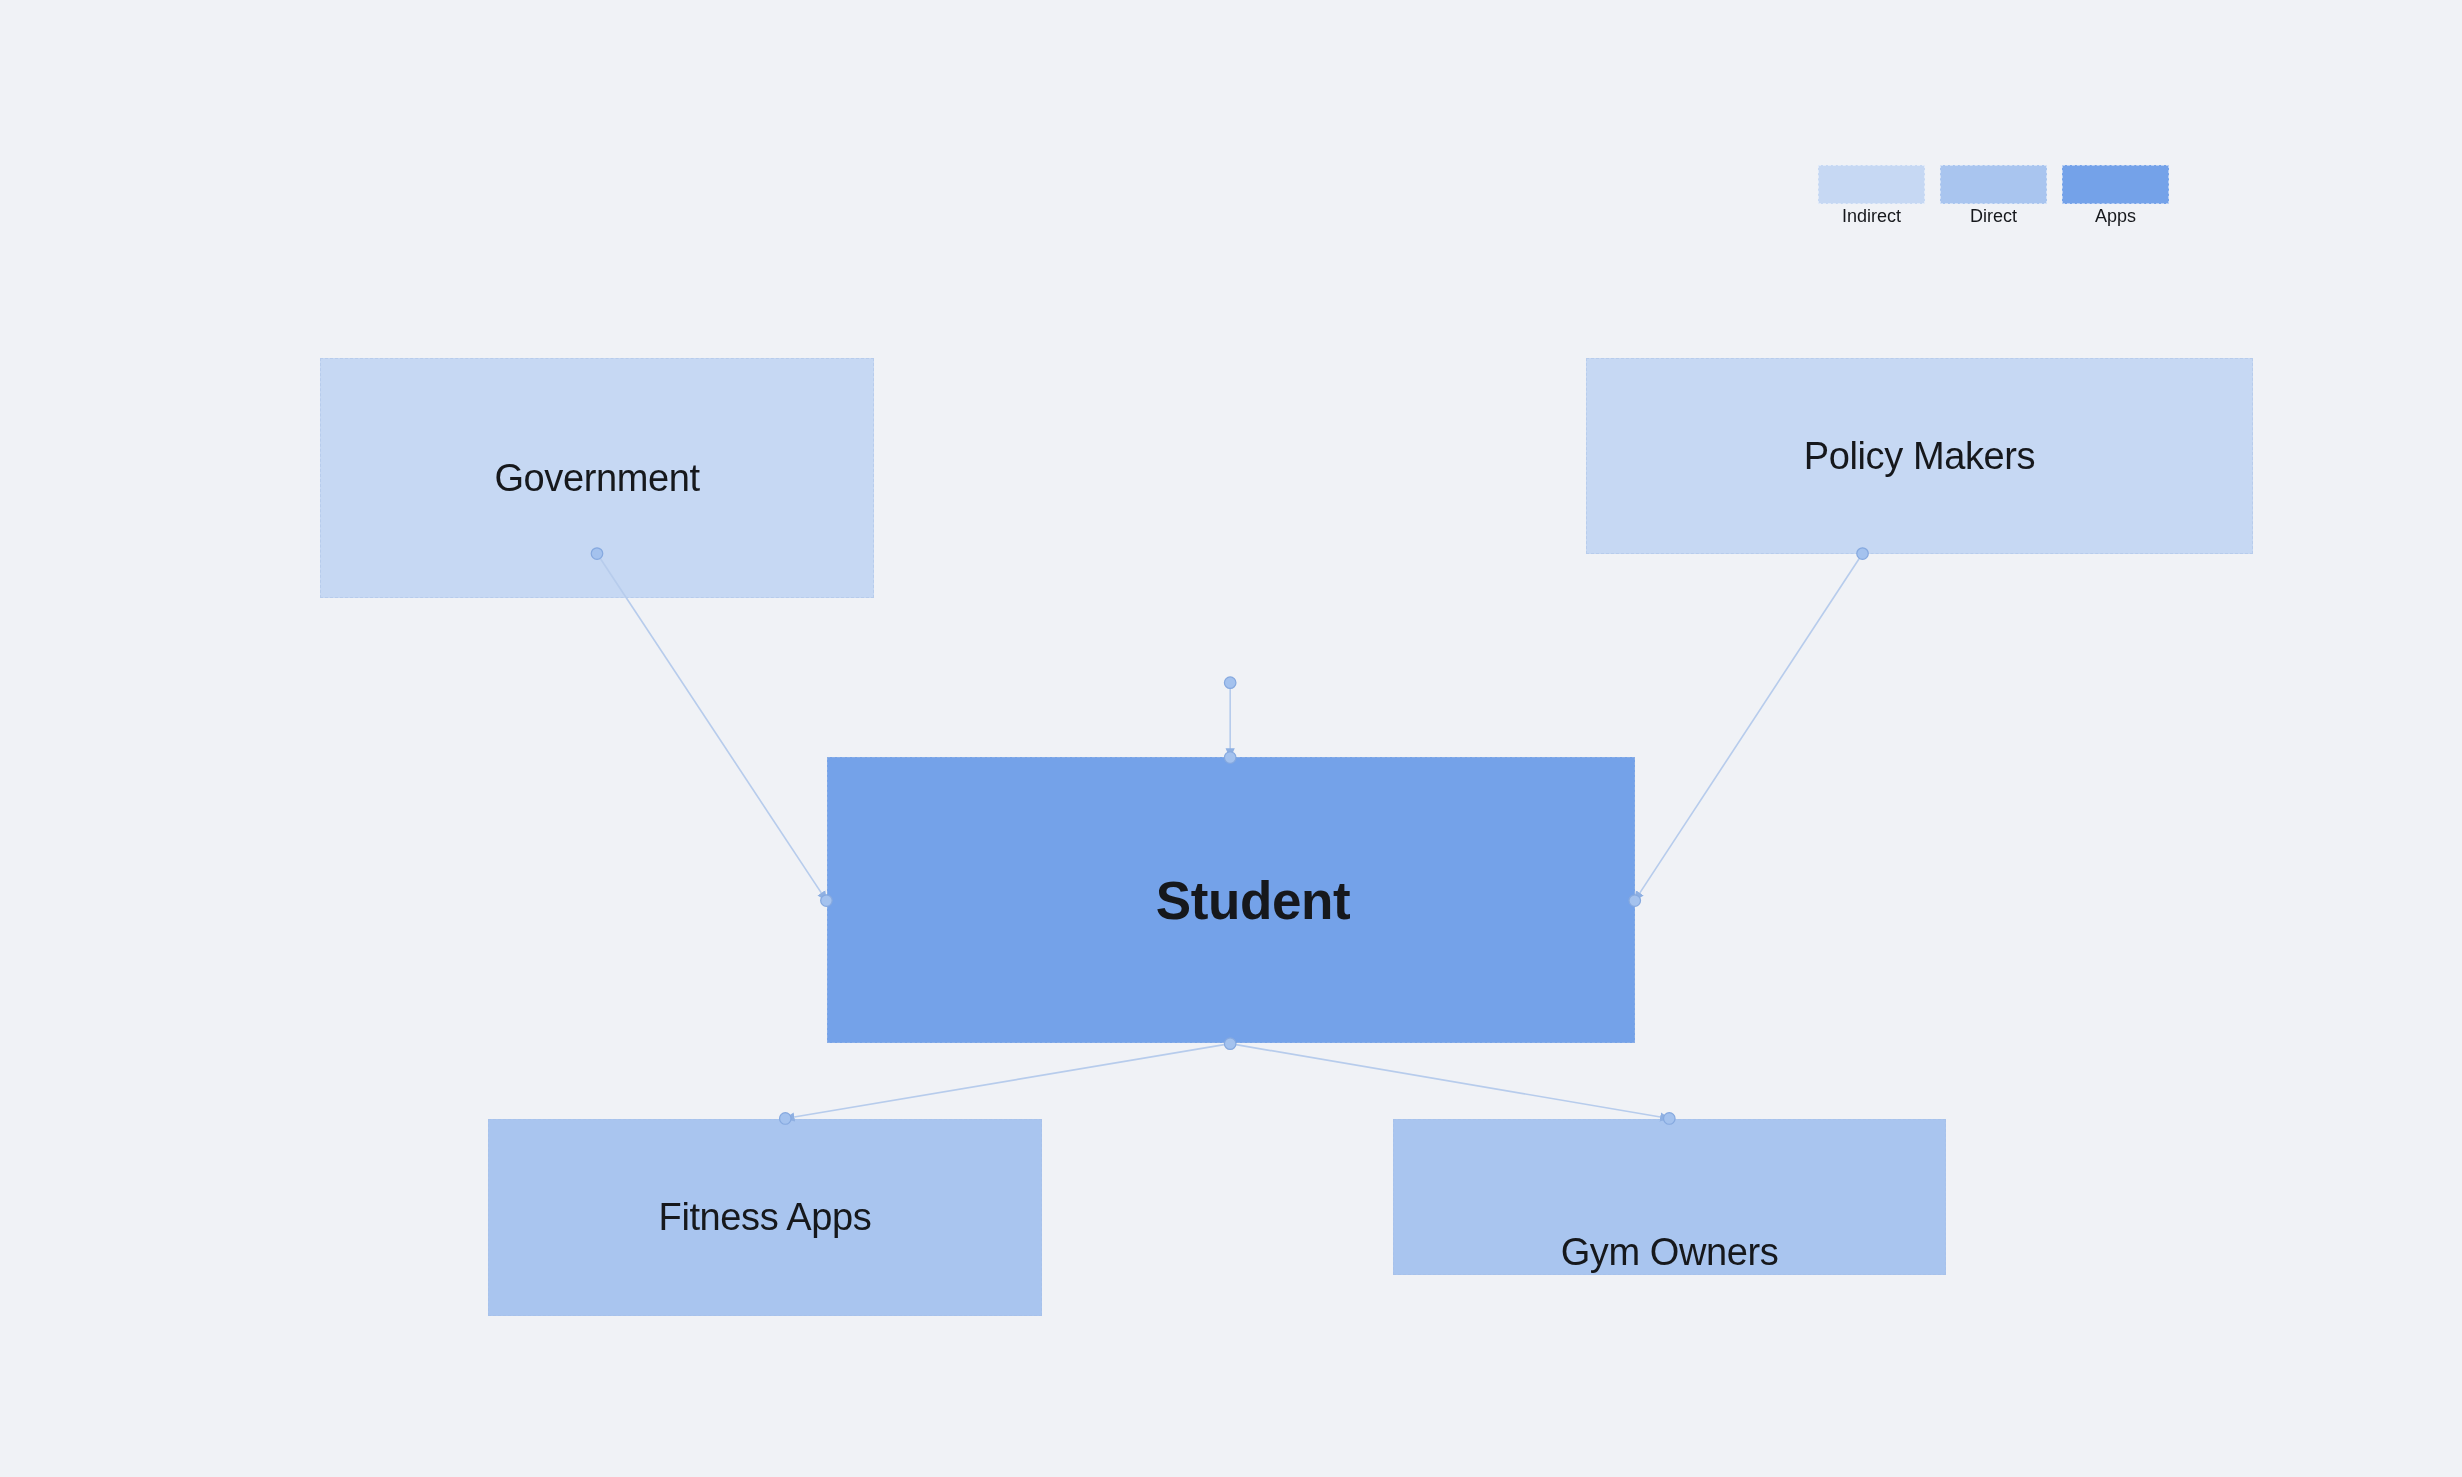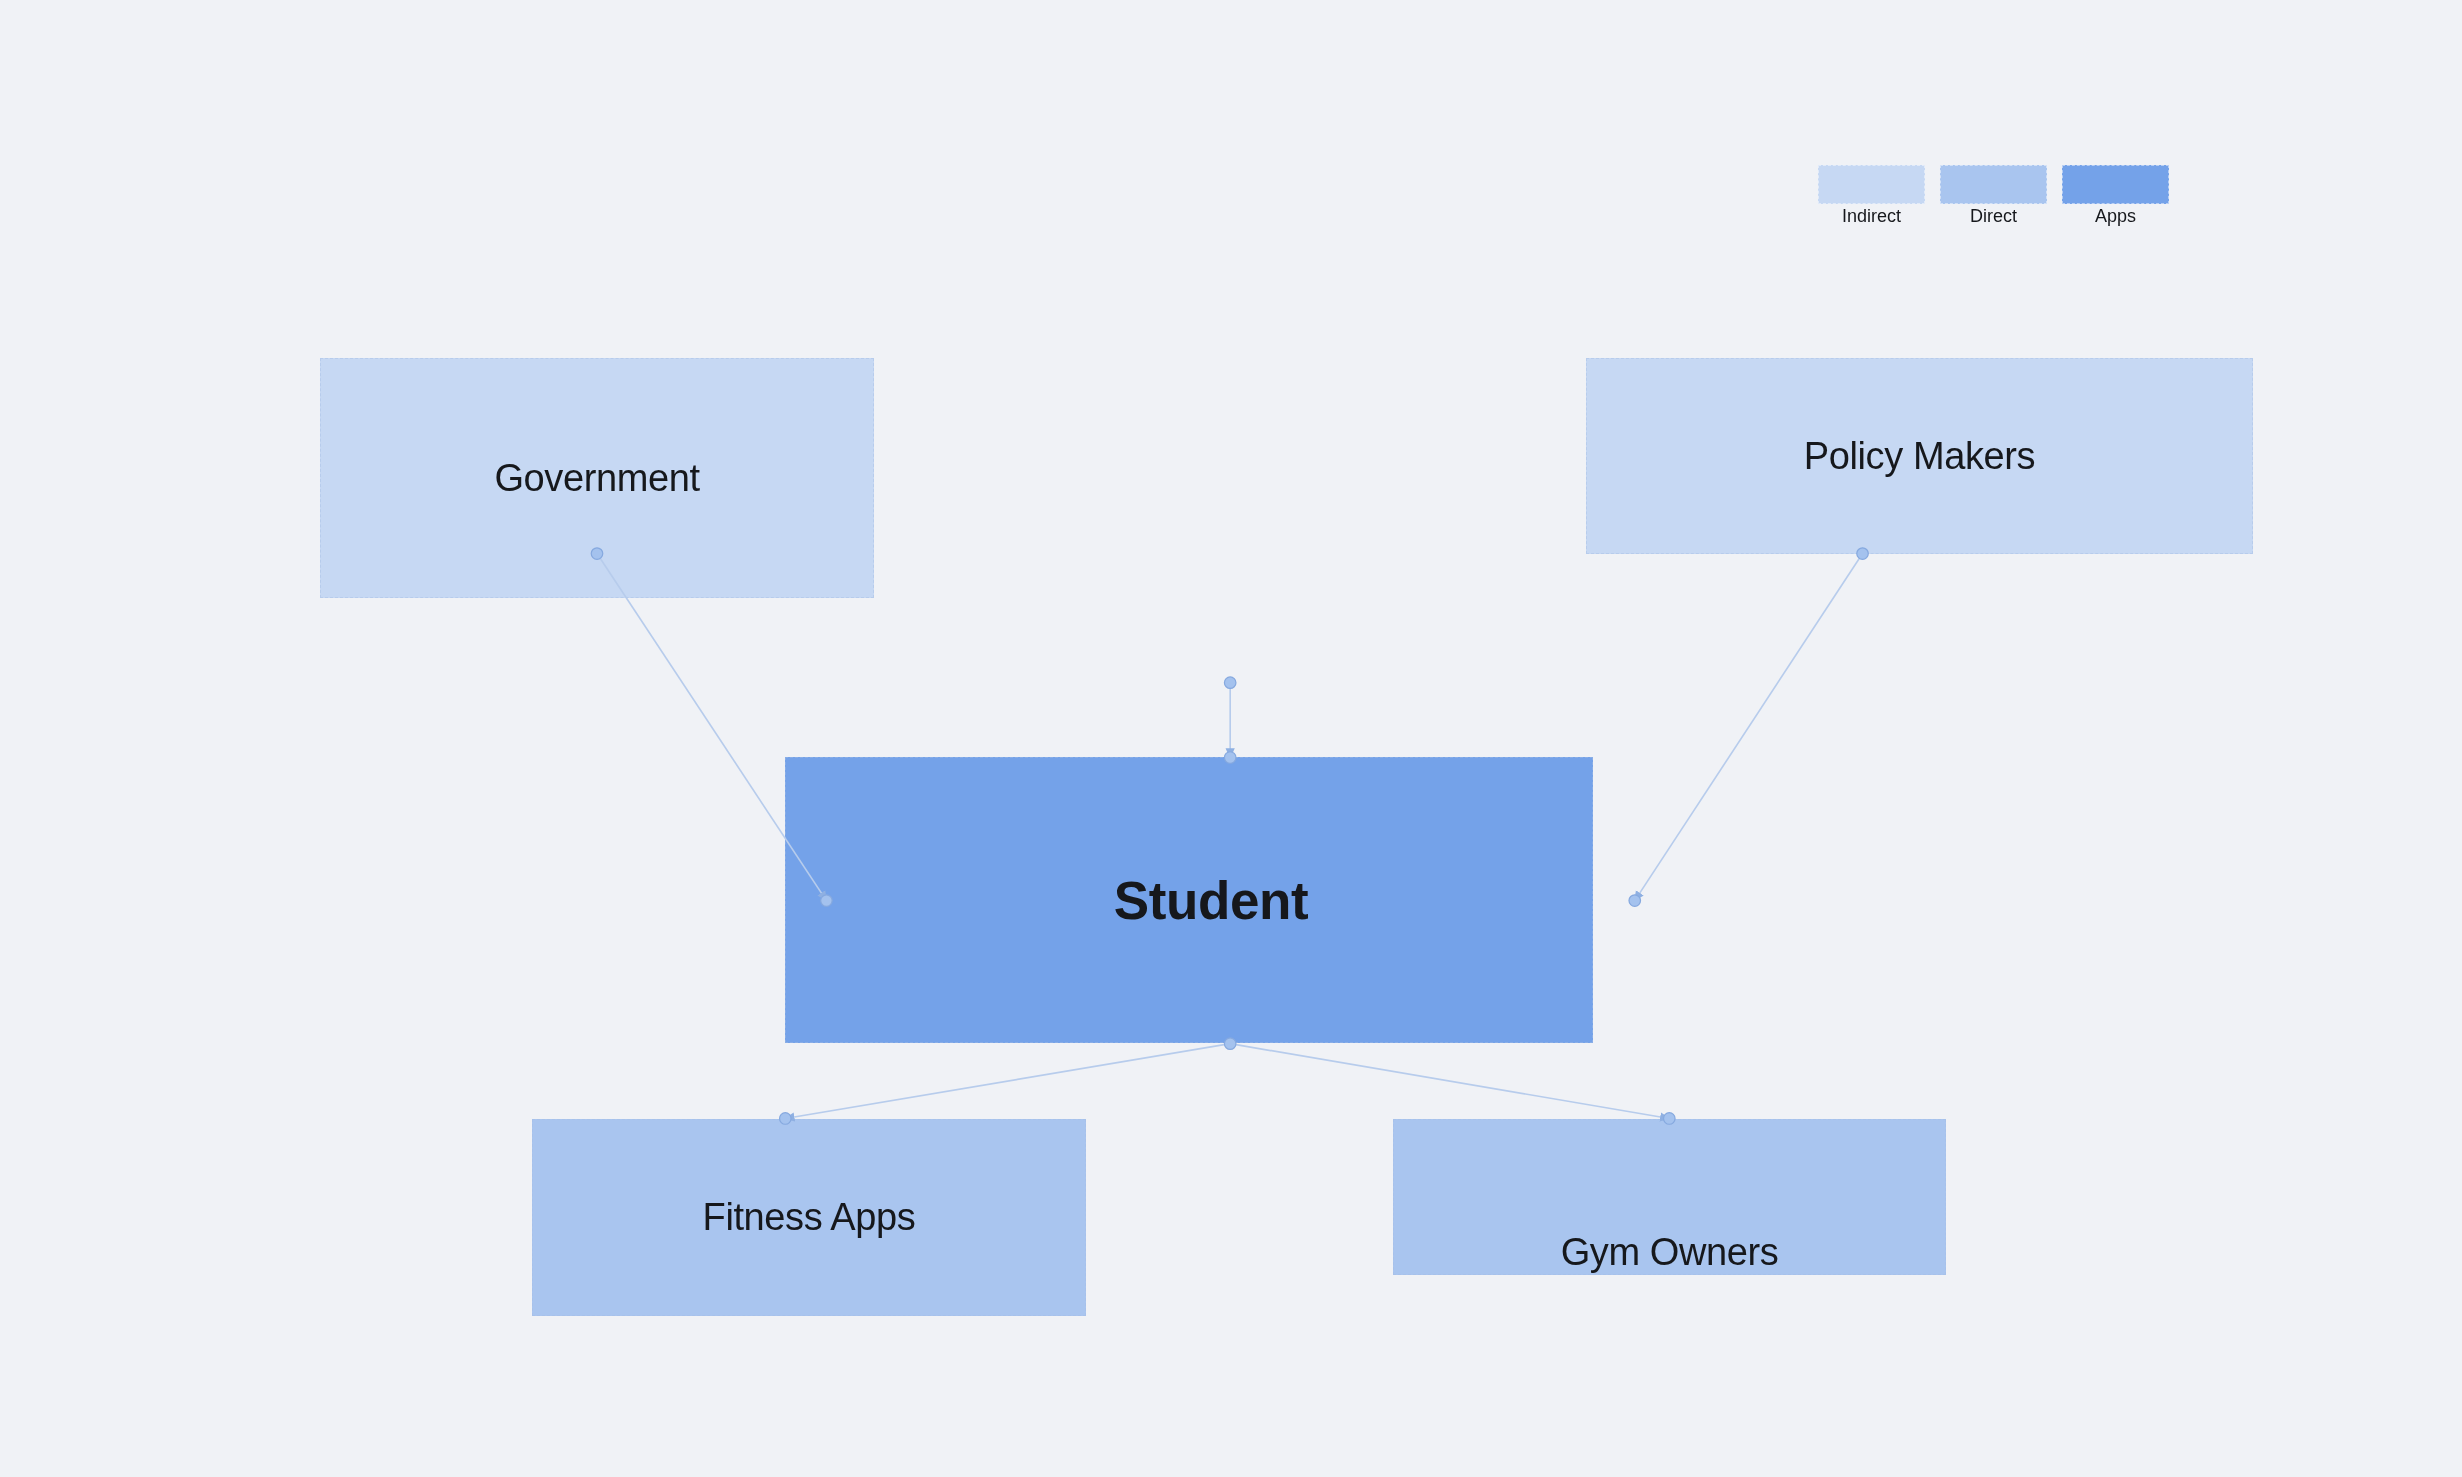--- a/index.html
+++ b/index.html
@@ -40,22 +40,22 @@
   .node .label {
     color: #16181C;
     font-weight: 500;
     font-size: 38px;
     letter-spacing: -0.4px;
     white-space: nowrap;
   }
   #n-government   { left: 320px;  top: 358px;  width: 554px; height: 240px; }
   #n-university   { left: 952px; top: 486px;  width: 556px; height: 197px; }
   #n-policy-makers{ left: 1586px; top: 358px;  width: 667px; height: 196px; }
-  #n-student      { left: 785px; top: 757px;  width: 808px; height: 286px; padding-left: 44px; }
-  #n-fitness-apps { left: 532px;  top: 1119px; width: 554px; height: 197px; }
+  #n-student      { left: 827px; top: 757px;  width: 808px; height: 286px; padding-left: 44px; }
+  #n-fitness-apps { left: 488px;  top: 1119px; width: 554px; height: 197px; }
   #n-gym-owners   { left: 1393px; top: 1119px; width: 553px; height: 156px; align-items: flex-end; }
   #n-student .label { font-size: 53px; font-weight: 600; }
 
   
   .legend {
     position: absolute;
     left: 1818px;
     top: 165px;
     display: flex;
     gap: 15px;

